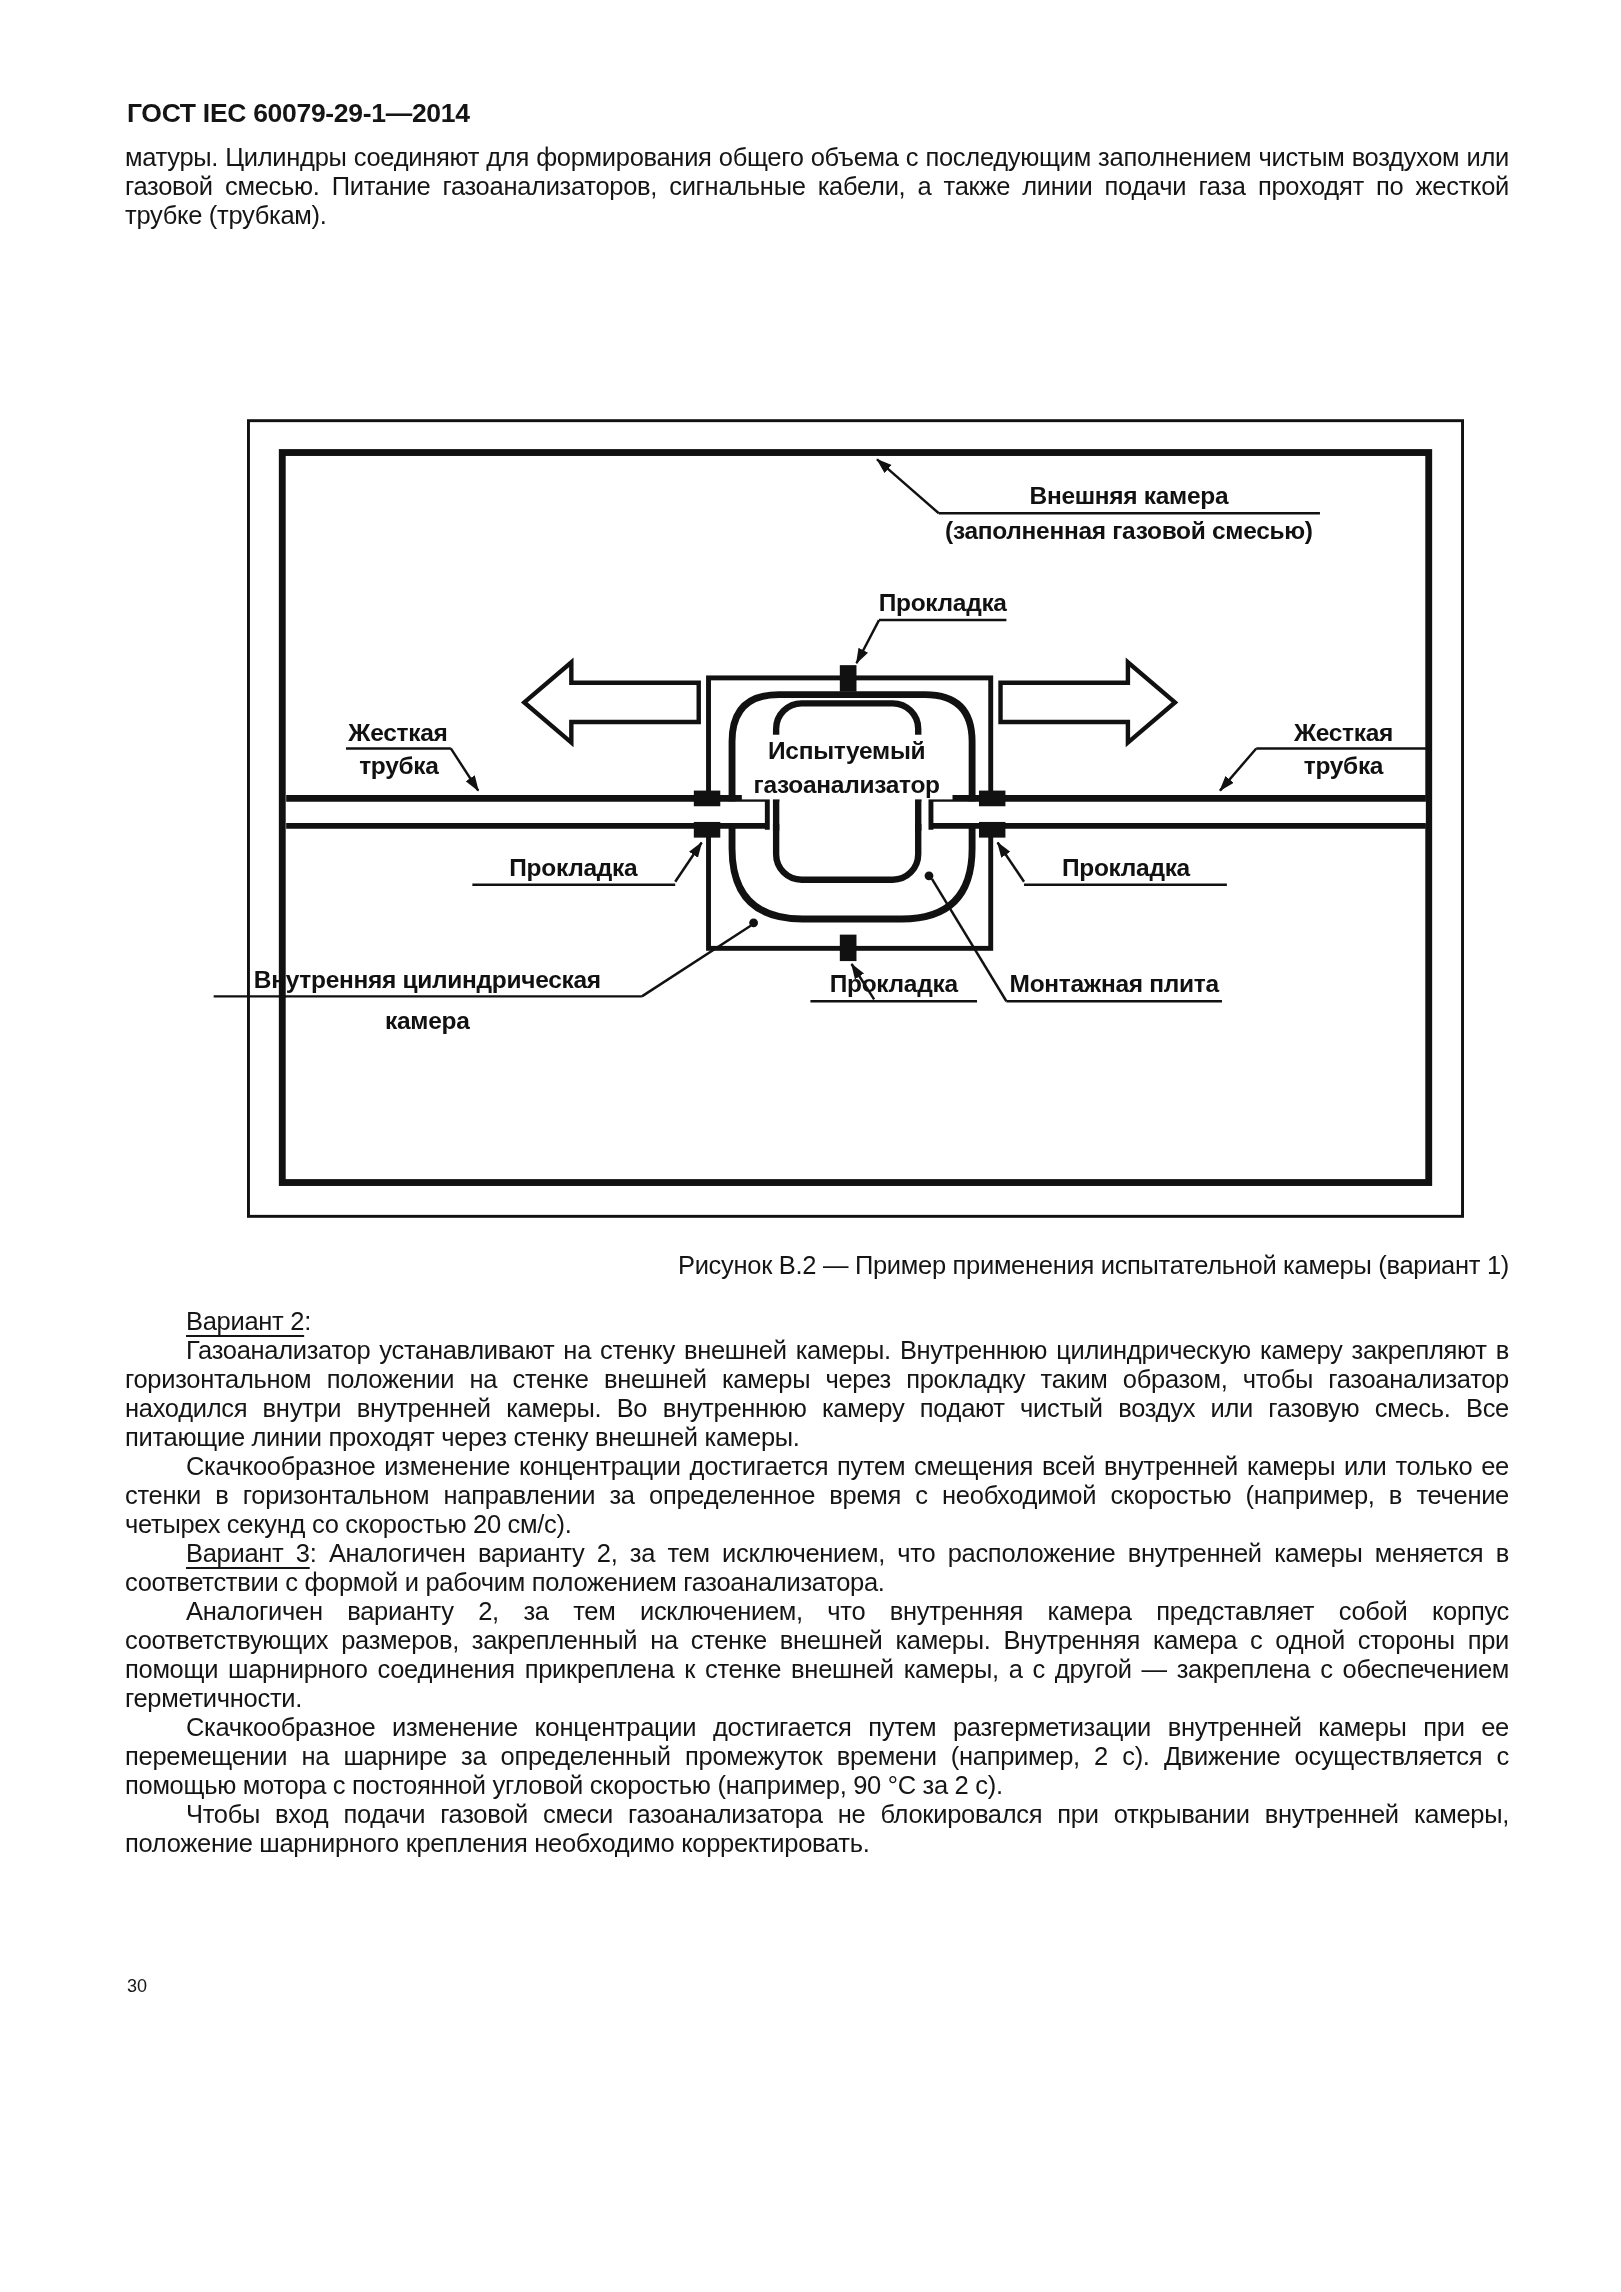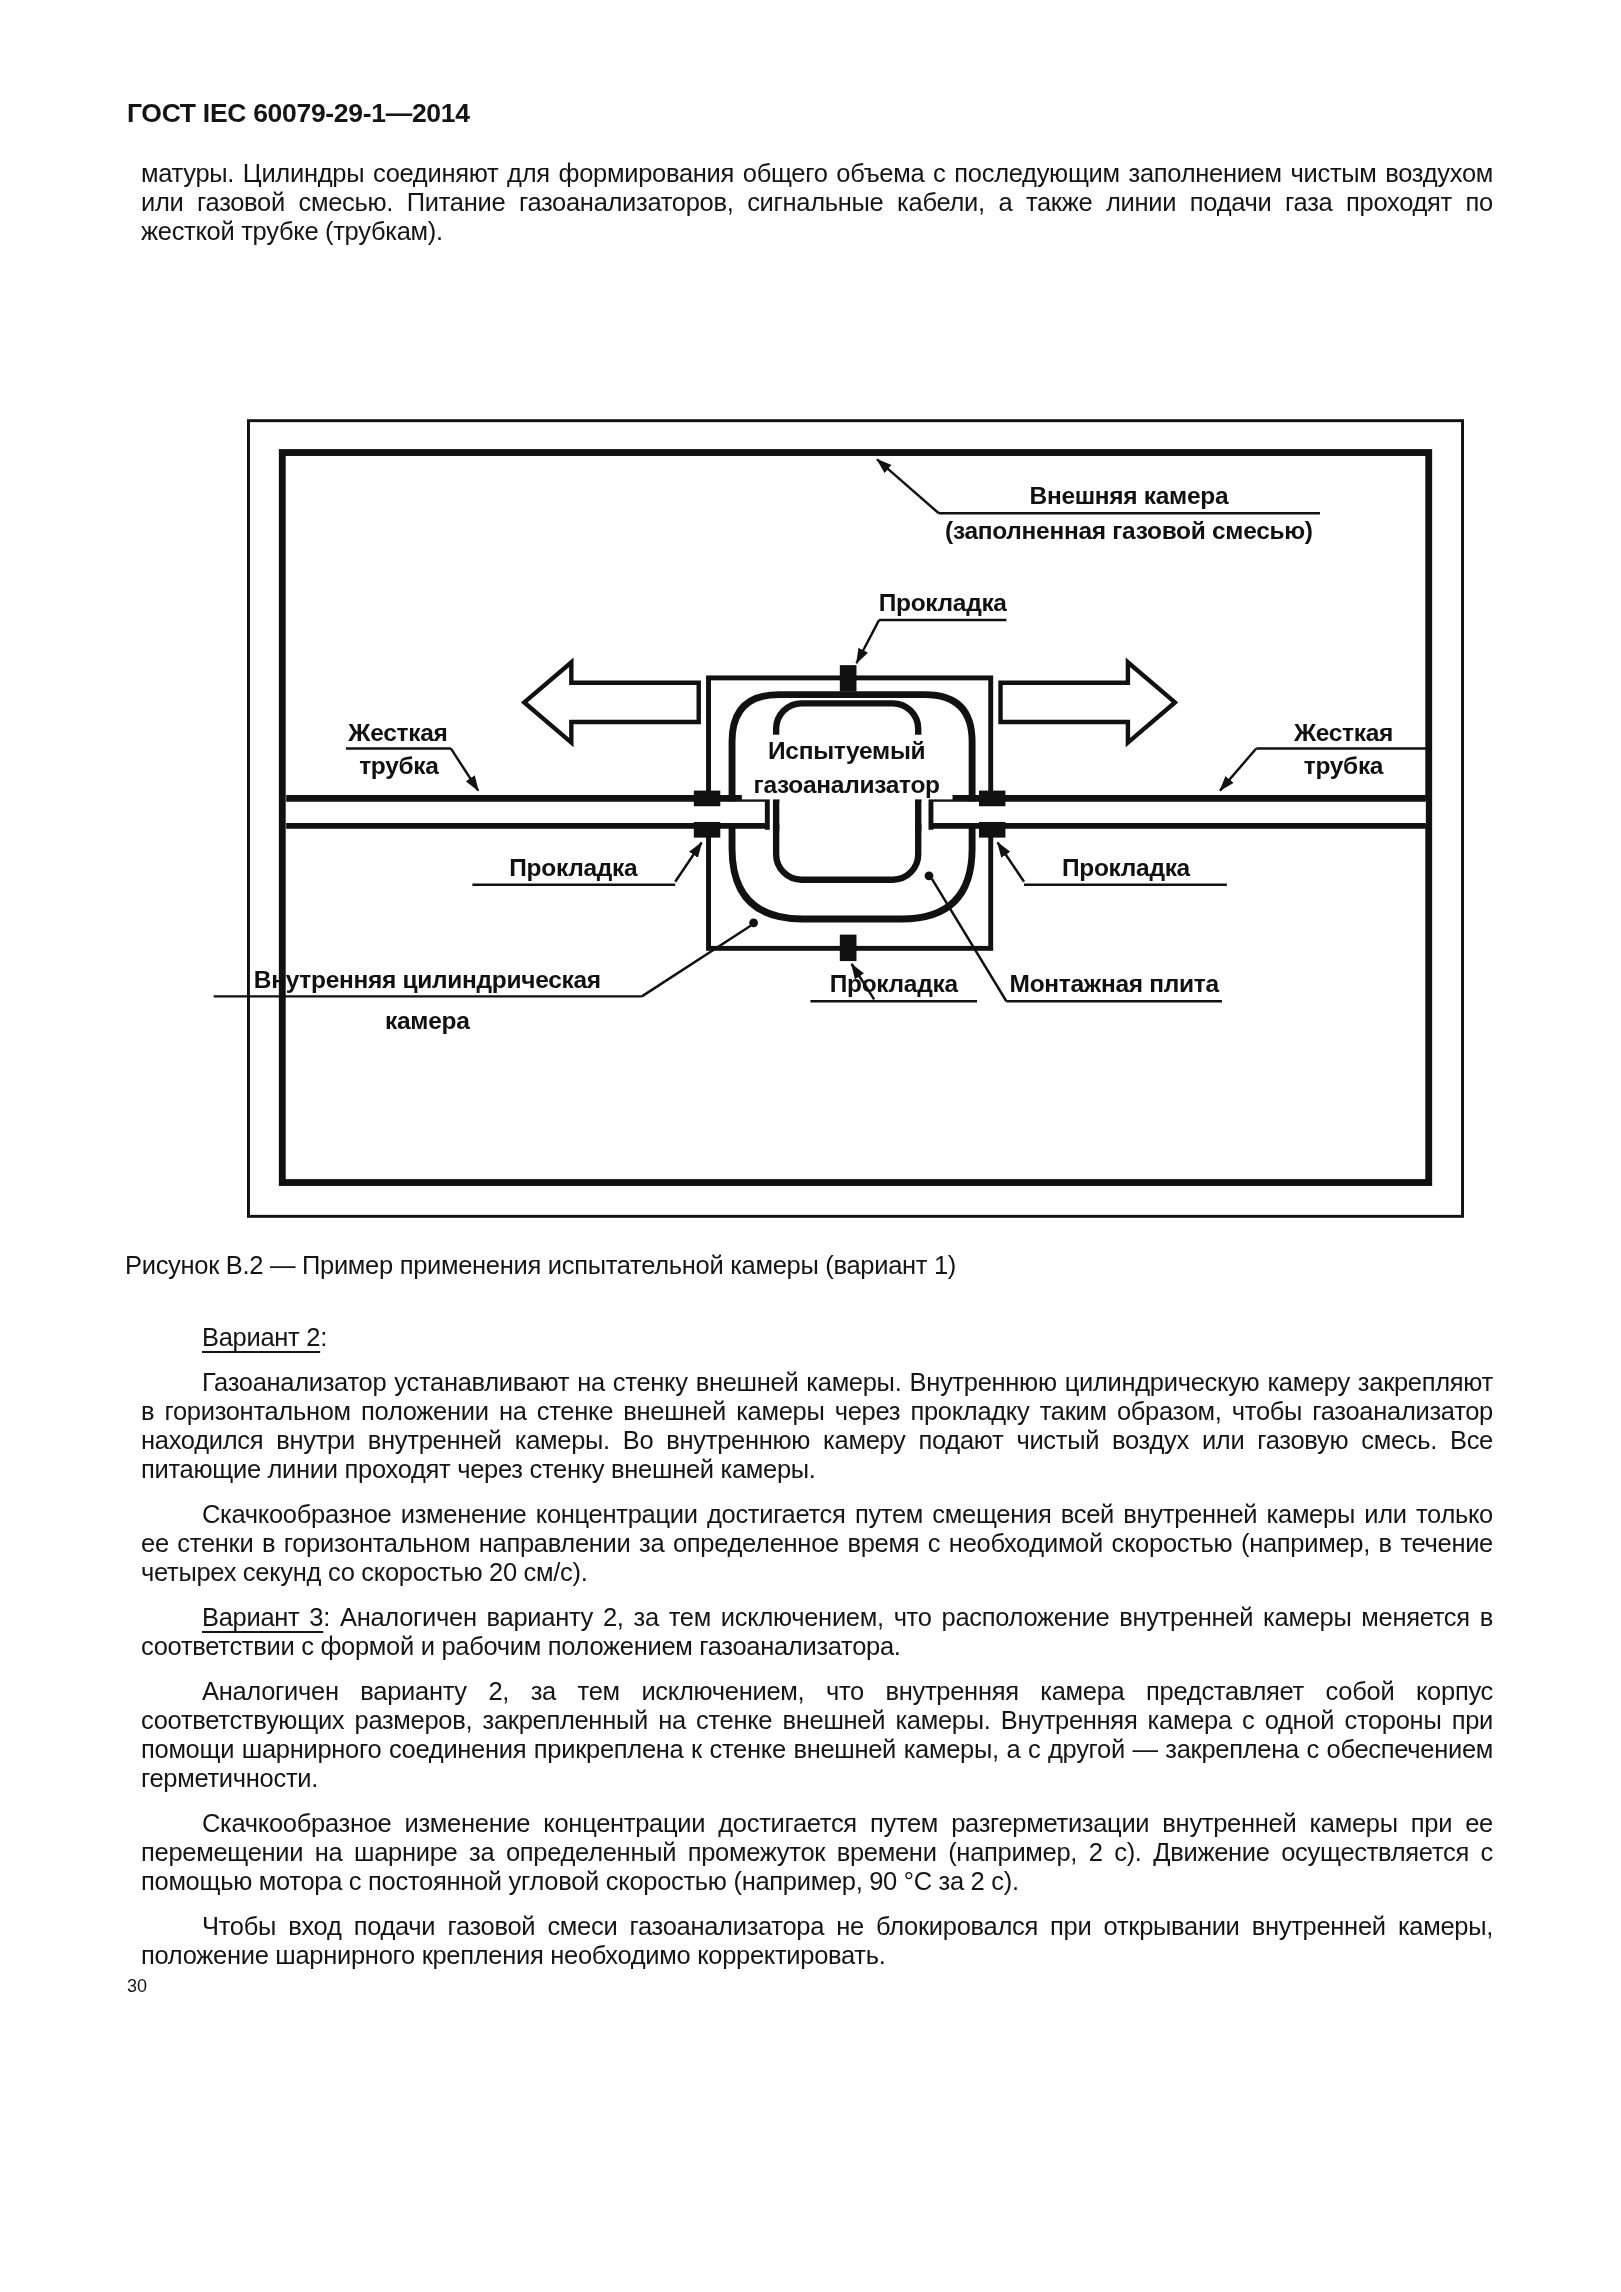--- a/index.html
+++ b/index.html
@@ -13,32 +13,32 @@
   }
   .header{
     position:absolute;left:127px;top:98px;
     font-size:26.5px;font-weight:bold;letter-spacing:-0.3px;
   }
   .textblock{
     position:absolute;left:125px;width:1384px;
     font-size:25.5px;line-height:29px;letter-spacing:-0.3px;
     text-align:justify;
   }
-  .textblock p{margin:16px;}
+  .textblock p{margin:0;}
   .textblock p.ind{text-indent:61px;}
   .lead{text-decoration:underline;text-decoration-thickness:2px;text-underline-offset:4.9px;}
   #block1{top:143px;}
   #block2{top:1307px;}
   .figurewrap{
     position:absolute;left:247px;top:419px;width:1217px;height:800px;
   }
   .figurewrap svg{overflow:visible;display:block;}
   .caption{
     position:absolute;left:125px;top:1251px;width:1384px;
-    font-size:25.5px;letter-spacing:-0.3px;text-align:left;
+    font-size:25.5px;letter-spacing:-0.3px;text-align:right;
   }
   .pagenum{
     position:absolute;left:127px;top:1976px;
     font-size:18px;
   }
   svg text{
     font-family:"Liberation Sans", sans-serif;
     font-size:25px;font-weight:bold;letter-spacing:-0.3px;
     fill:#111;
   }

